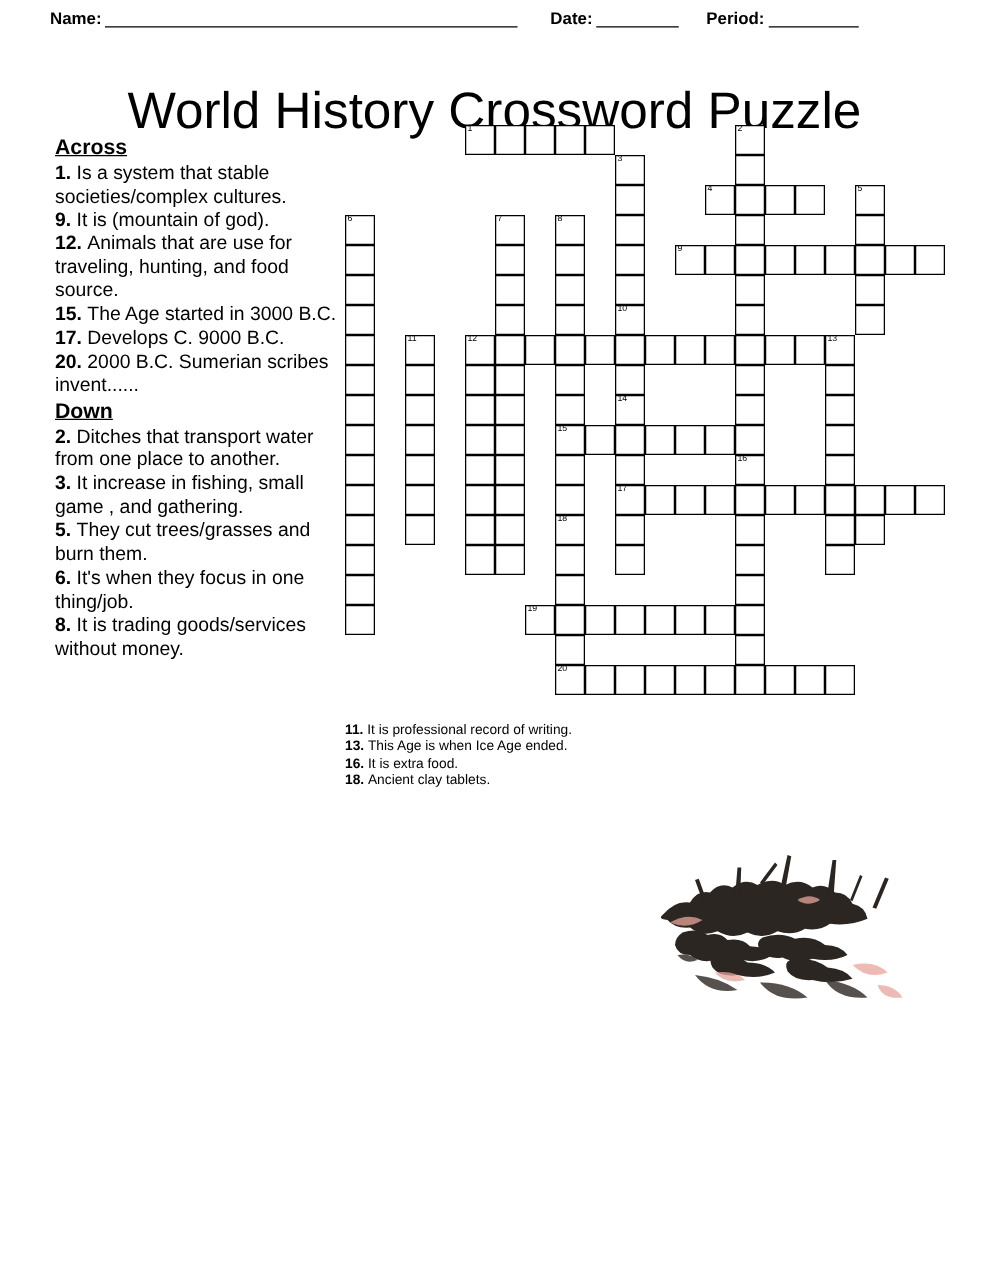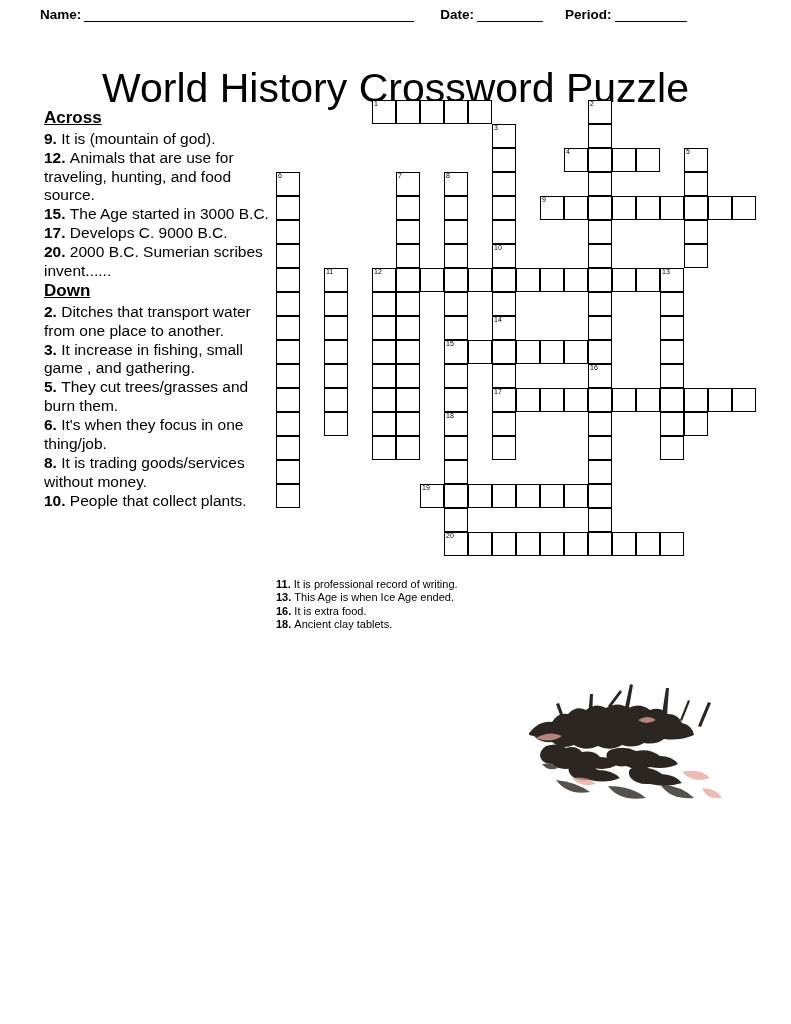--- a/index.html
+++ b/index.html
@@ -149,34 +149,34 @@
       <span class="hdr-label">Period:</span>
       <span class="hdr-rule rule-period"></span>
     </span>
   </div>
 
   <h1 class="title">World History Crossword Puzzle</h1>
 
   <div class="clues-col-1">
     <span class="section-head">Across</span>
     <div id="across-list">
+        <span class="clue"><span class="num">1. </span><span>Is a system that stable societies/complex cultures.</span></span>
         <span class="clue"><span class="num">9. </span><span>It is (mountain of god).</span></span>
         <span class="clue"><span class="num">12. </span><span>Animals that are use for traveling, hunting, and food source.</span></span>
         <span class="clue"><span class="num">15. </span><span>The Age started in 3000 B.C.</span></span>
         <span class="clue"><span class="num">17. </span><span>Develops C. 9000 B.C.</span></span>
         <span class="clue"><span class="num">20. </span><span>2000 B.C. Sumerian scribes invent......</span></span>
       </div>
     <span class="section-head">Down</span>
     <div id="down1-list">
         <span class="clue"><span class="num">2. </span><span>Ditches that transport water from one place to another.</span></span>
         <span class="clue"><span class="num">3. </span><span>It increase in fishing, small game , and gathering.</span></span>
         <span class="clue"><span class="num">5. </span><span>They cut trees/grasses and burn them.</span></span>
         <span class="clue"><span class="num">6. </span><span>It's when they focus in one thing/job.</span></span>
         <span class="clue"><span class="num">8. </span><span>It is trading goods/services without money.</span></span>
-        <span class="clue"><span class="num">10. </span><span>People that collect plants.</span></span>
       </div>
   </div>
 
   <div class="clues-col-2">
     <div id="down2-list">
         <span class="clue"><span class="num">11. </span><span>It is professional record of writing.</span></span>
         <span class="clue"><span class="num">13. </span><span>This Age is when Ice Age ended.</span></span>
         <span class="clue"><span class="num">16. </span><span>It is extra food.</span></span>
         <span class="clue"><span class="num">18. </span><span>Ancient clay tablets.</span></span>
       </div>

